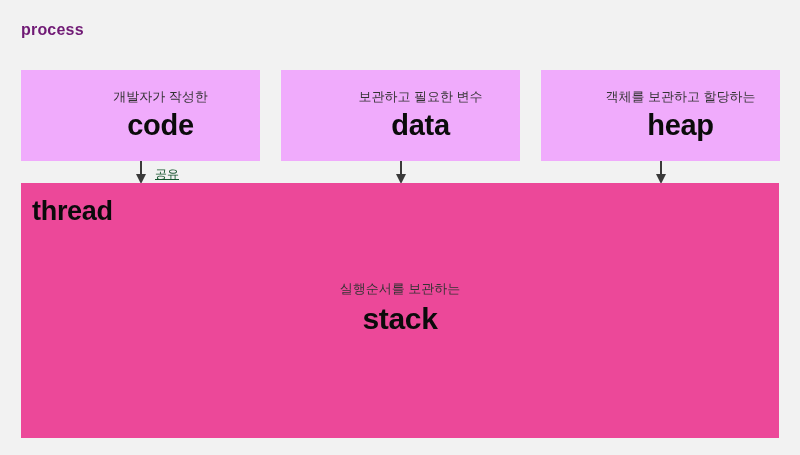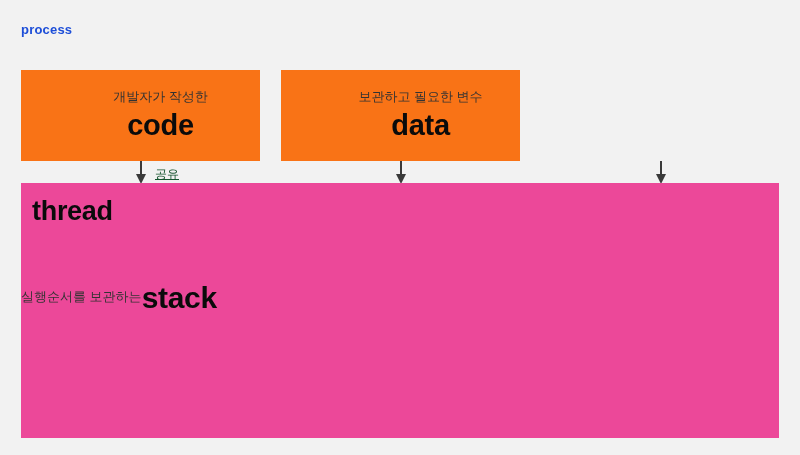--- a/index.html
+++ b/index.html
@@ -18,34 +18,34 @@
     width: 800px;
     height: 455px;
     background: #f2f2f2;
   }
 
   
   .page-title {
     position: absolute;
     left: 21px;
     top: 20px;
-    font-size: 13px;
+    font-size: 16px;
     font-weight: bold;
-    color: #1d4ed8;
+    color: #701a75;
     letter-spacing: 0.2px;
     line-height: 20px;
   }
 
   
   .seg-box {
     position: absolute;
     top: 70px;
     width: 239px;
     height: 91px;
-    background: #f97316;
+    background: #f0abfc;
     box-sizing: border-box;
     display: flex;
     flex-direction: column;
     align-items: center;
     justify-content: center;
     padding-left: 40px;
   }
   .seg-box.b1 { left: 21px; }
   .seg-box.b2 { left: 281px; }
   .seg-box.b3 { left: 541px; }
@@ -106,20 +106,21 @@
     color: #0b0b0b;
     line-height: 34px;
     letter-spacing: -0.3px;
   }
   .stack-group {
     position: absolute;
     left: 0;
     right: 0;
     top: 97px;
     display: flex;
+    flex-direction: column;
     align-items: center;
   }
   .stack-caption {
     font-size: 13px;
     color: #333333;
     line-height: 18px;
     margin-bottom: 3px;
     white-space: nowrap;
   }
   .stack-name {
@@ -141,20 +142,24 @@
   <div class="seg-box b1">
     <div class="seg-caption">개발자가 작성한</div>
     <div class="seg-name">code</div>
   </div>
 
   <div class="seg-box b2">
     <div class="seg-caption">보관하고 필요한 변수</div>
     <div class="seg-name">data</div>
   </div>
 
+  <div class="seg-box b3">
+    <div class="seg-caption">객체를 보관하고 할당하는</div>
+    <div class="seg-name">heap</div>
+  </div>
 
   <svg class="arrow a1" viewBox="0 0 14 24">
     <rect x="6" y="0" width="2" height="15" fill="#3a3a3a"></rect>
     <polygon points="2,13 12,13 7,23" fill="#3a3a3a"></polygon>
   </svg>
   <div class="arrow-label">공유</div>
 
   <svg class="arrow a2" viewBox="0 0 14 24">
     <rect x="6" y="0" width="2" height="15" fill="#3a3a3a"></rect>
     <polygon points="2,13 12,13 7,23" fill="#3a3a3a"></polygon>

